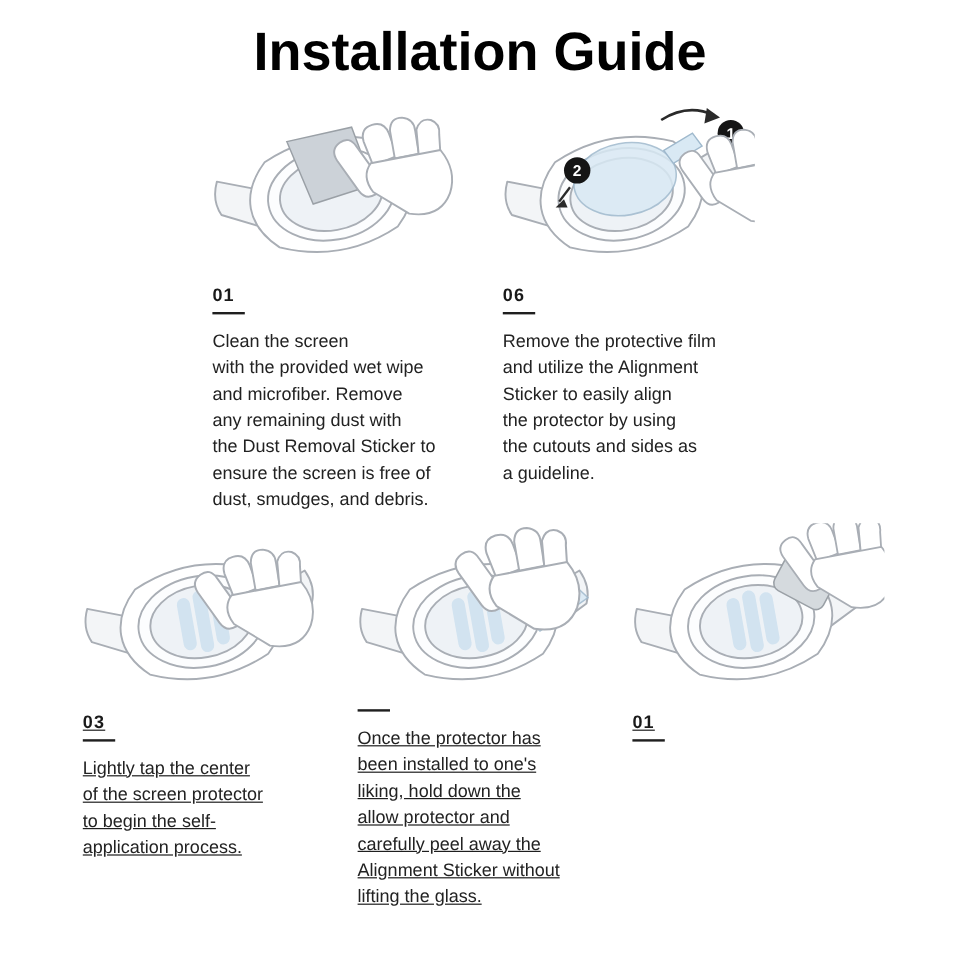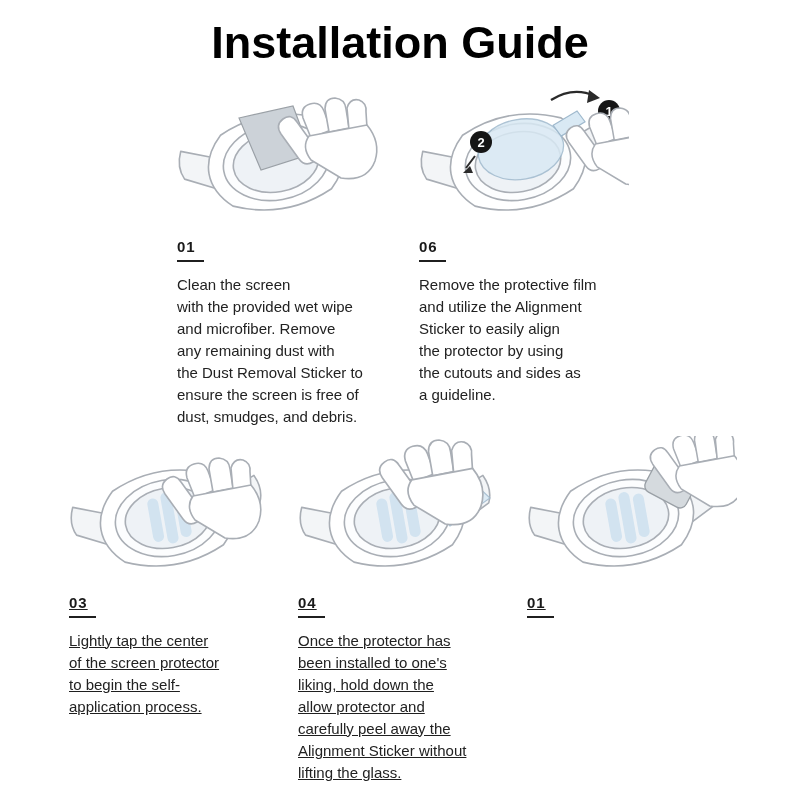--- a/index.html
+++ b/index.html
@@ -162,21 +162,20 @@
 
     <section class="step">
       <div class="illus">
         <svg viewBox="0 0 216 150" width="216" height="150">
           <use href="#watchbase"></use>
           <use href="#filmstripes"></use>
           <path d="M130 64 L170 36 L198 62 L158 90 Z" fill="#d9e9f4" opacity="0.85" stroke="#9fb9cd" stroke-width="1.2"></path>
           <use href="#handshape" transform="translate(84,4) scale(1.05)"></use>
         </svg>
       </div>
-      <h2 class="step-number">04</h2>
       <div class="step-underline"></div>
       <p class="step-text">Once the protector has
 been installed to one's
 liking, hold down the
 allow protector and
 carefully peel away the
 Alignment Sticker without
 lifting the glass.</p>
     </section>
 

